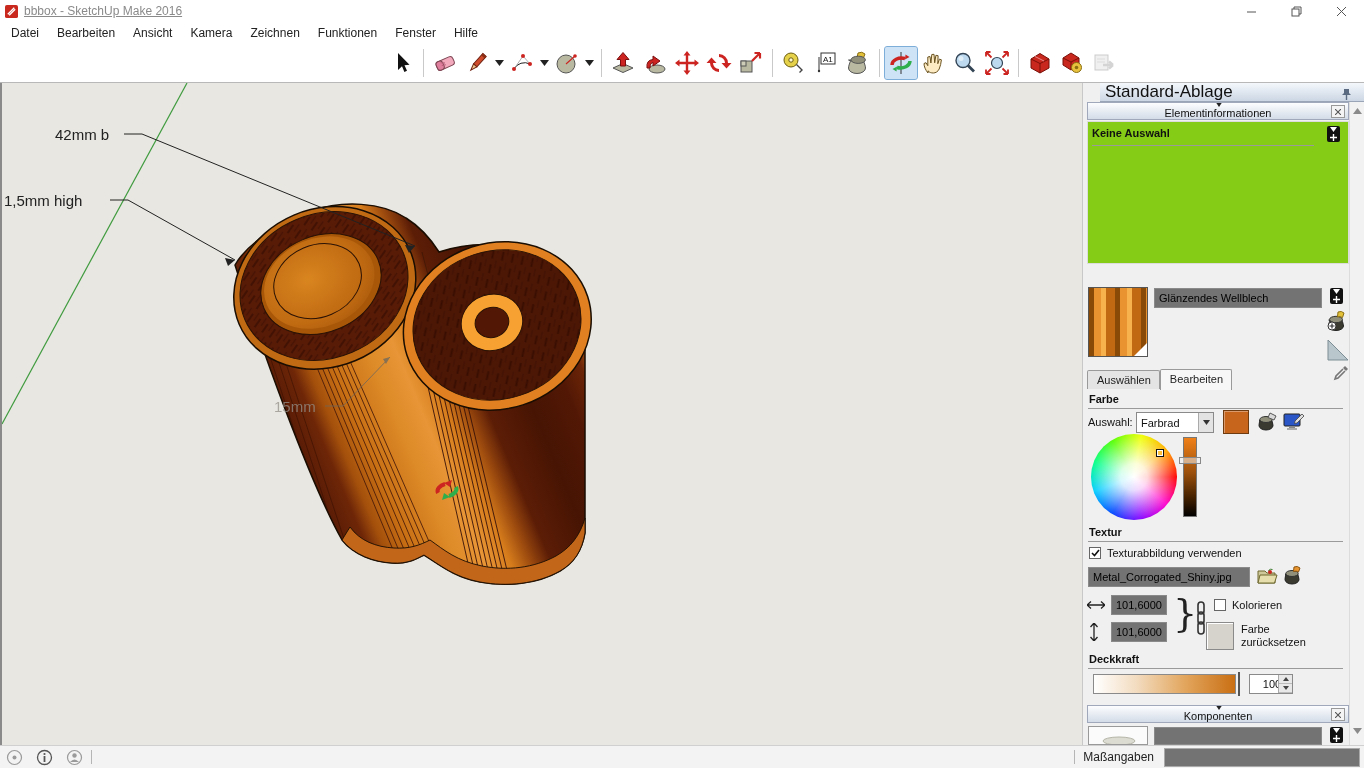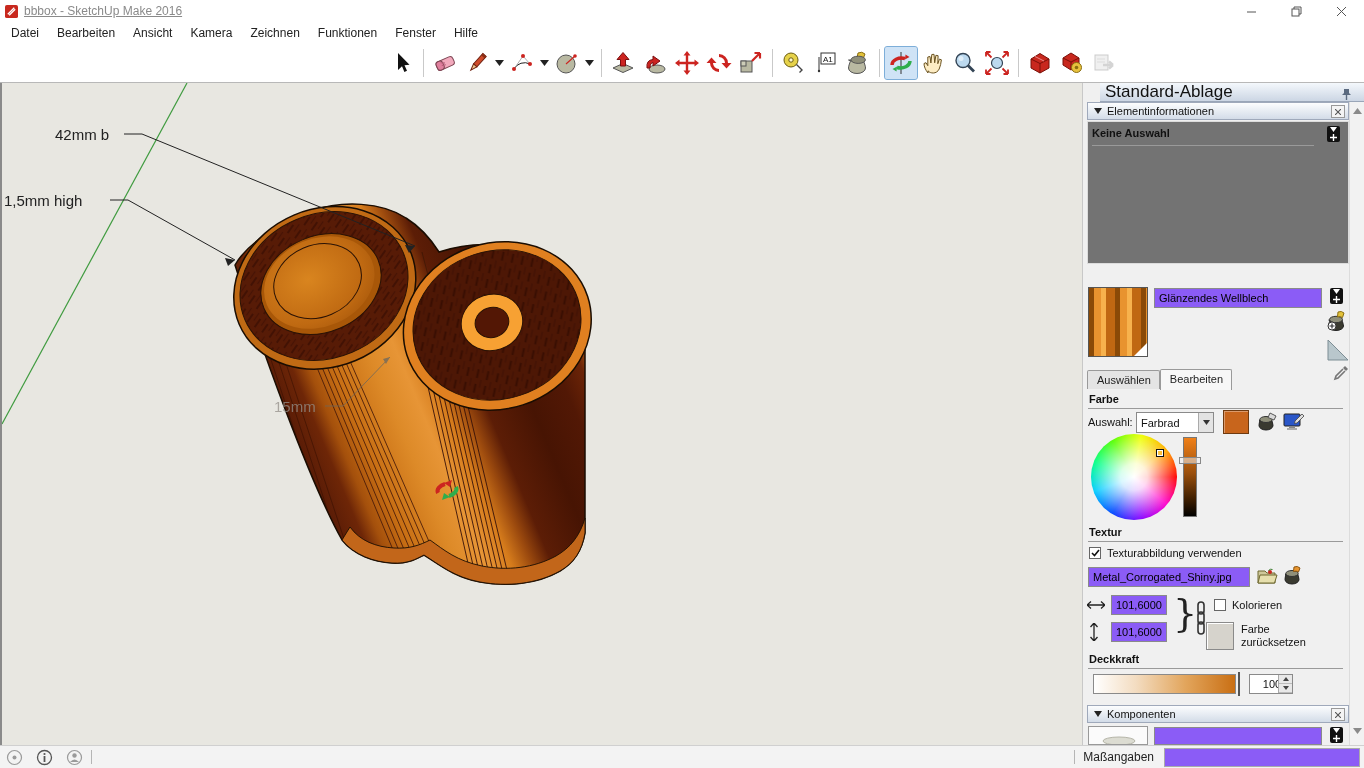--- a/index.html
+++ b/index.html
@@ -39,26 +39,26 @@
   .tray { position:absolute; left:1082px; top:83px; width:282px; height:662px; background:#f0f0f0;
     font-size:11px; color:#111; border-left:1px solid #c8c8c8; }
   .trayheader { position:absolute; left:17px; top:0; width:282px; height:19px;
     background:linear-gradient(#f4f8fc,#ccd6e4); border-bottom:1px solid #9aa6b8;
     display:flex; align-items:center; font-size:17px; }
   .trayheader .ttl { margin-left:5px; }
   .closered { width:15px; height:14px; background:#c5392b; border:1px solid #8d2218; border-radius:2px;
     display:flex; align-items:center; justify-content:center; }
   .sechdr { position:absolute; left:4px; width:262px; height:18px;
     background:linear-gradient(#fcfdfe,#d3dce8); border:1px solid #9fa9bb;
-    display:flex; align-items:center; }
+    display:flex; align-items:center;flex-direction:column; }
   .sechdr .tri { margin:0 5px 0 6px; }
   .secx { position:absolute; right:3px; top:2px; width:14px; height:13px; background:#f4f4f4;
     border:1px solid #999; display:flex; align-items:center; justify-content:center; }
   .heading { font-weight:bold; font-size:11px; border-bottom:1px solid #9a9a9a; padding:0 0 3px 1px; }
-  .tfield { background:#8b5cf6; border:1px solid #8a8a8a; font-size:11px; padding:2px 4px;
+  .tfield { background:#737373; border:1px solid #8a8a8a; font-size:11px; padding:2px 4px;
     font-family:"Liberation Sans",sans-serif; }
   .ckbox { width:12px; height:12px; background:#fff; border:1px solid #666; display:inline-flex;
     align-items:center; justify-content:center; flex:0 0 auto; }
   .toggleicon { width:13px; height:16px; background:#111; border-radius:2px; display:flex;
     flex-direction:column; align-items:center; justify-content:space-around; }
   .scrollstrip { position:absolute; right:0; top:19px; width:15px; height:643px; background:#f2f2f2; border-left:1px solid #dcdcdc; }
   .scrollbtn { position:absolute; left:1px; width:13px; height:14px; display:flex; align-items:center; justify-content:center; }
 
   .tabrow { position:absolute; display:flex; align-items:flex-end; }
   .tab { font-size:11px; padding:3px 8px 3px 9px; border:1px solid #9a9a9a; border-bottom:none;
@@ -448,21 +448,21 @@
       <svg class="tri" width="8" height="6" viewBox="0 0 8 6">
           <path d="M0 0 L8 0 L4 6 Z" fill="#222"></path>
         </svg>
       <span>Elementinformationen</span>
       <div class="secx">
         <svg width="6" height="6" viewBox="0 0 6 6">
             <path d="M0 0 L6 6 M6 0 L0 6" stroke="#555" stroke-width="1.1"></path>
           </svg>
       </div>
     </div>
-    <div class="abs" style="left:4px; top:38px; width:262px; height:143px; background:#737373; border:1px solid #dcdcdc;">
+    <div class="abs" style="left:4px; top:38px; width:262px; height:143px; background:#84cc16; border:1px solid #dcdcdc;">
       <div style="position:absolute; left:4px; top:5px; right:34px; font-weight:bold; border-bottom:1px solid #9a9a9a; padding-bottom:6px;">Keine Auswahl</div>
       <div class="toggleicon" style="position:absolute; right:8px; top:4px;">
         <svg width="7" height="5" viewBox="0 0 7 5">
             <path d="M0 0 h7 l-3.5 5 Z" fill="#fff"></path>
           </svg>
         <svg width="7" height="7" viewBox="0 0 7 7">
             <path d="M3.5 0 v7 M0 3.5 h7" stroke="#fff" stroke-width="1.4"></path>
           </svg>
       </div>
     </div>

